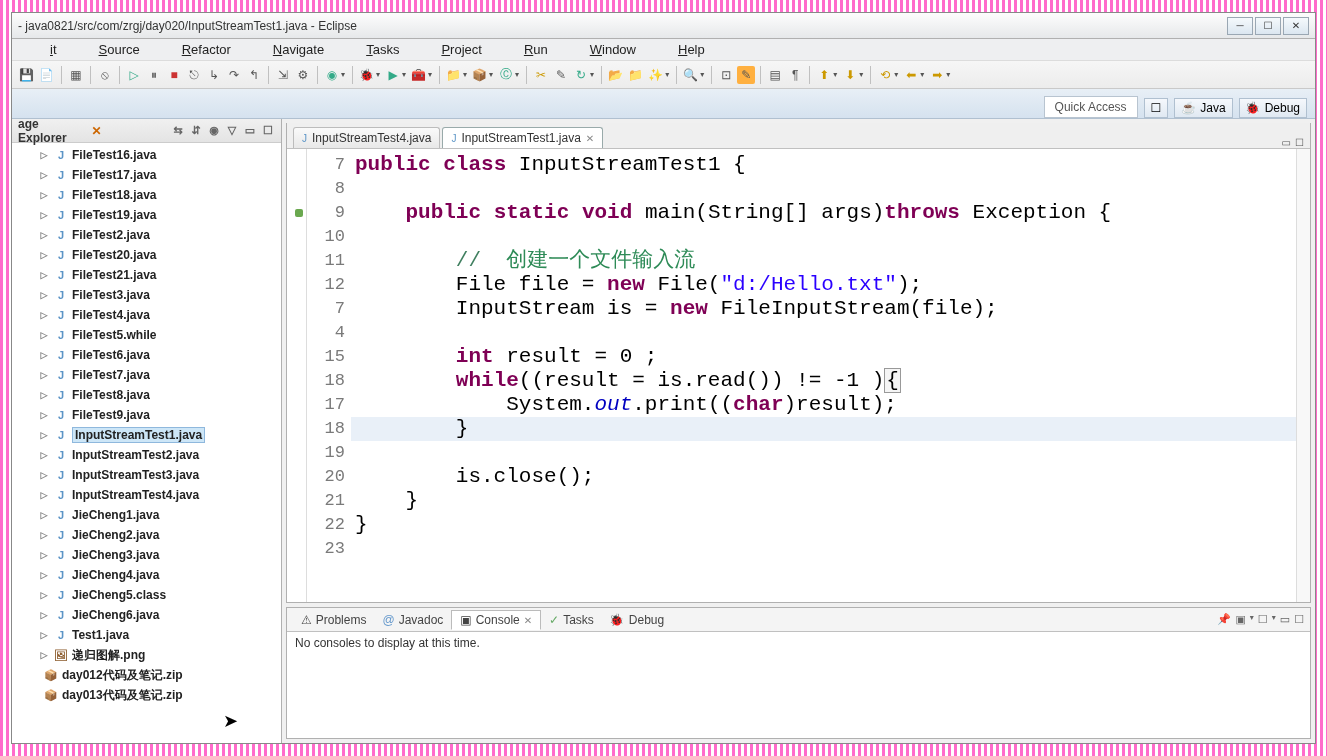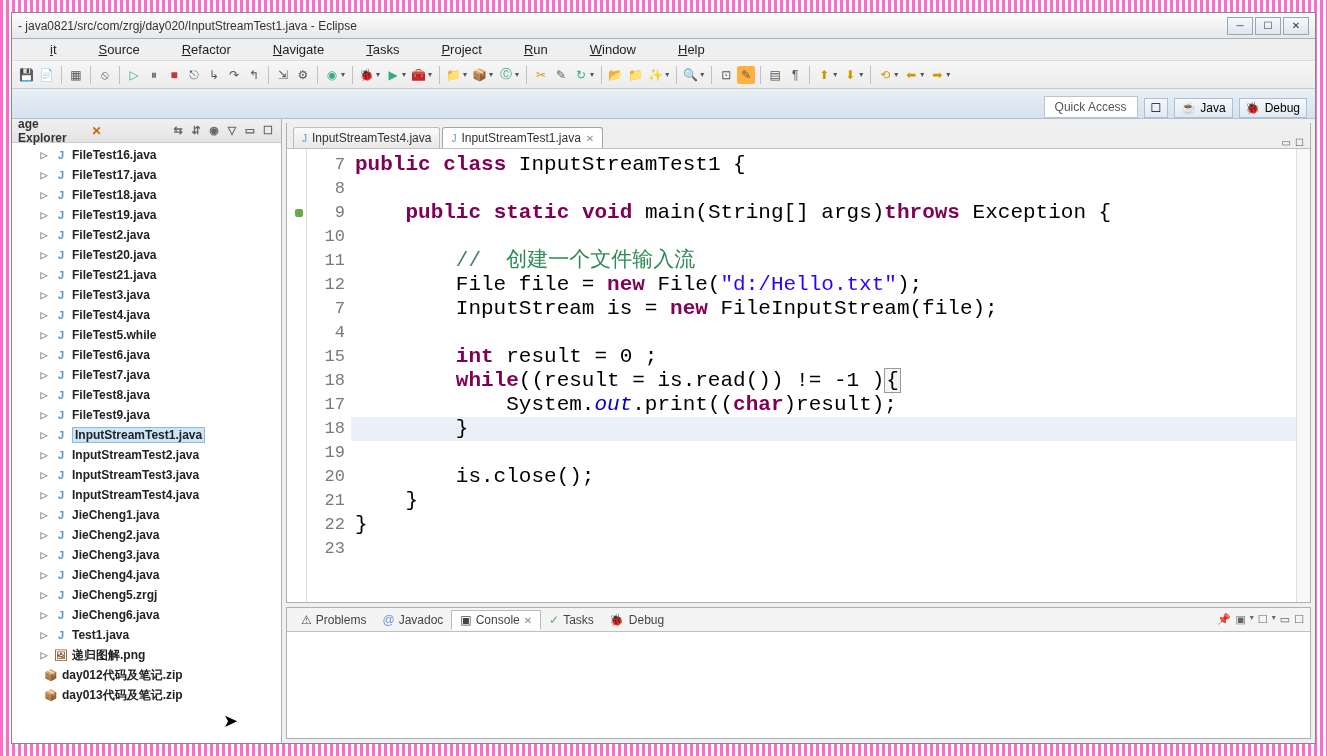--- a/index.html
+++ b/index.html
@@ -482,21 +482,21 @@
               <span class="lbl">JieCheng3.java</span>
             </div>
             <div class="tree-item">
               <span class="tw">▷</span>
               <span class="fic j-icon">J</span>
               <span class="lbl">JieCheng4.java</span>
             </div>
             <div class="tree-item">
               <span class="tw">▷</span>
               <span class="fic j-icon">J</span>
-              <span class="lbl">JieCheng5.zrgj</span>
+              <span class="lbl">JieCheng5.class</span>
             </div>
             <div class="tree-item">
               <span class="tw">▷</span>
               <span class="fic j-icon">J</span>
               <span class="lbl">JieCheng6.java</span>
             </div>
             <div class="tree-item">
               <span class="tw">▷</span>
               <span class="fic j-icon">J</span>
               <span class="lbl">Test1.java</span>
@@ -590,20 +590,21 @@
           <div class="ctab-icons">
             <span>📌</span>
             <span>▣</span>
               <span style="font-size:8px">▾</span>
             <span>☐</span>
               <span style="font-size:8px">▾</span>
             <span>▭</span>
             <span>☐</span>
           </div>
         </div>
+        <div class="console-body">No consoles to display at this time.</div>
       </div>
     </div>
   </div>
 
 
 </div>
 
 <div class="cursor">➤</div>
 
 </body></html>

